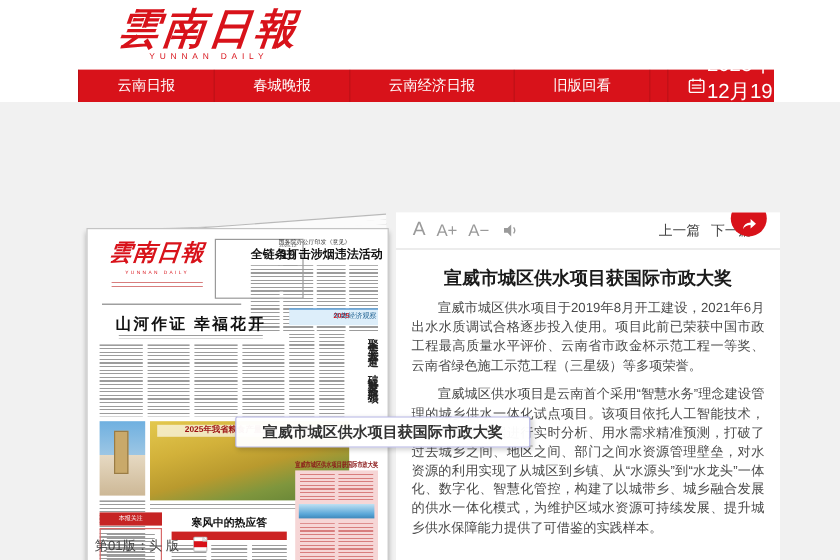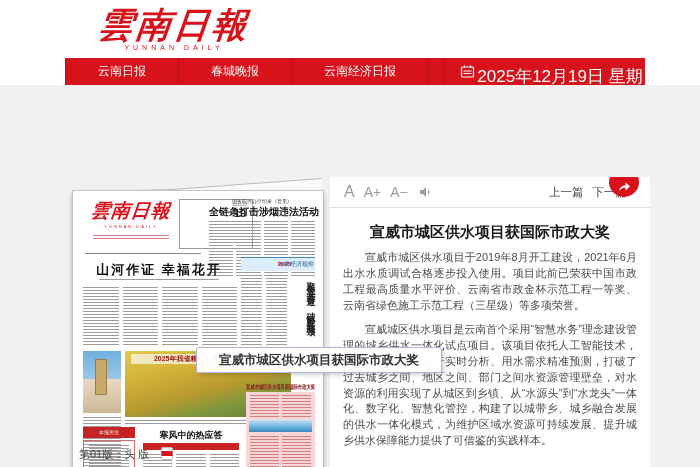--- a/index.html
+++ b/index.html
@@ -108,20 +108,21 @@
 
   <div class="site-logo">
     <div class="cal">雲南日報</div>
     <div class="sub">YUNNAN DAILY</div>
   </div>
 
   <div class="nav">
     <div class="nav-item">云南日报</div>
     <div class="nav-item">春城晚报</div>
     <div class="nav-item">云南经济日报</div>
+    <div class="nav-item">旧版回看</div>
     <div class="nav-cal">
       <svg width="15" height="15" viewBox="0 0 15 15">
         <rect x="1.5" y="3" width="12" height="10" rx="1" fill="none" stroke="#fff" stroke-width="1.2"></rect>
         <line x1="4.5" y1="1.5" x2="4.5" y2="4" stroke="#fff" stroke-width="1.2"></line>
         <line x1="10.5" y1="1.5" x2="10.5" y2="4" stroke="#fff" stroke-width="1.2"></line>
         <line x1="3.5" y1="7" x2="11.5" y2="7" stroke="#fff" stroke-width="1"></line>
         <line x1="3.5" y1="9.5" x2="11.5" y2="9.5" stroke="#fff" stroke-width="1"></line>
       </svg>
     </div>
     <div class="nav-date">2025年12月19日 星期五</div>

